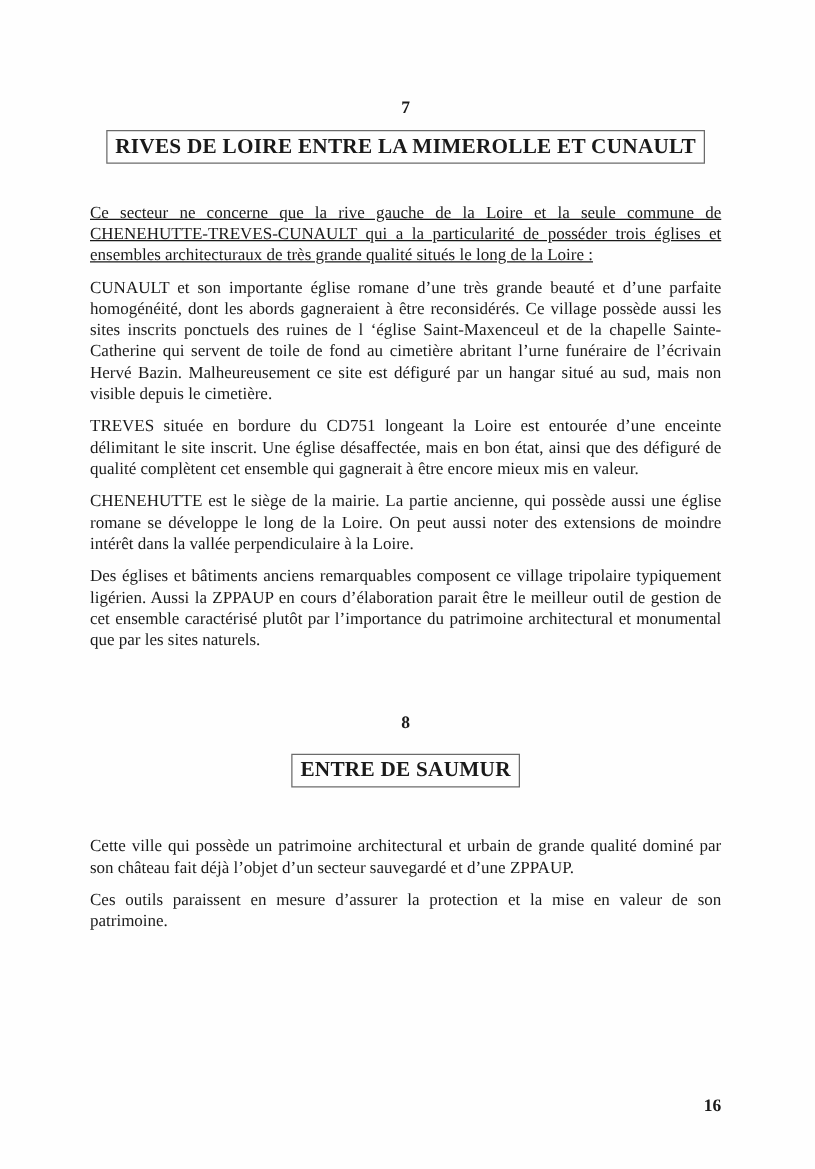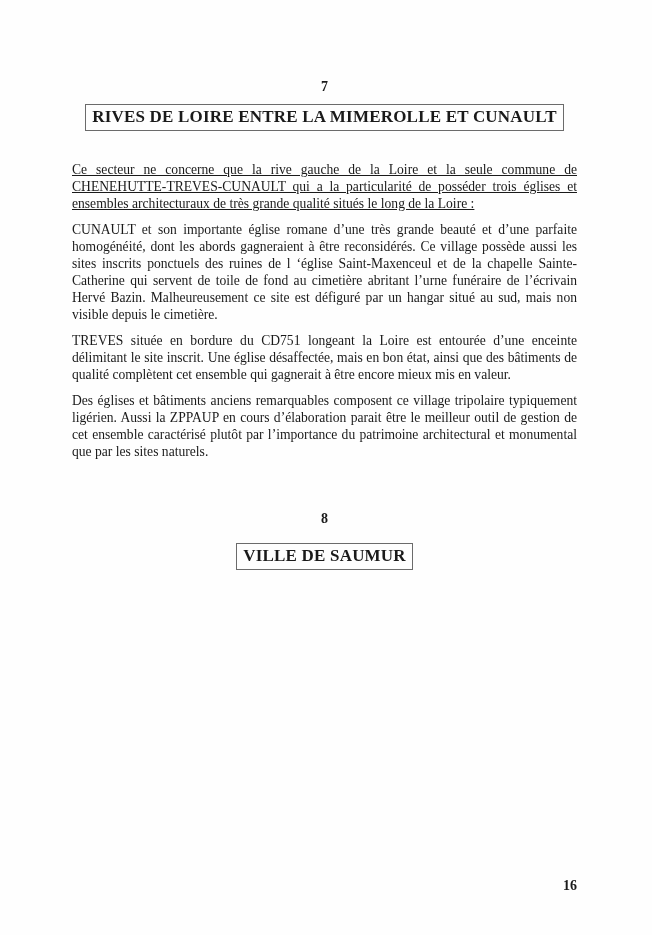--- a/index.html
+++ b/index.html
@@ -72,29 +72,32 @@
     <div class="section-number num-1">7</div>
 
     <div class="title-wrap t1">
       <span class="section-title">RIVES DE LOIRE ENTRE LA MIMEROLLE ET CUNAULT</span>
     </div>
 
     <p class="body first-after-title">Ce secteur ne concerne que la rive gauche de la Loire et la seule commune de CHENEHUTTE-TREVES-CUNAULT qui a la particularité de posséder trois églises et ensembles architecturaux de très grande qualité situés le long de la Loire :</p>
 
     <p class="body">CUNAULT et son importante église romane d’une très grande beauté et d’une parfaite homogénéité, dont les abords gagneraient à être reconsidérés. Ce village possède aussi les sites inscrits ponctuels des ruines de l ‘église Saint-Maxenceul et de la chapelle Sainte-Catherine qui servent de toile de fond au cimetière abritant l’urne funéraire de l’écrivain Hervé Bazin. Malheureusement ce site est défiguré par un hangar situé au sud, mais non visible depuis le cimetière.</p>
 
-    <p class="body">TREVES située en bordure du CD751 longeant la Loire est entourée d’une enceinte délimitant le site inscrit. Une église désaffectée, mais en bon état, ainsi que des bâtiments de qualité complètent cet ensemble qui gagnerait à être encore mieux mis en valeur.</p>
+    <p class="body">TREVES située en bordure du CD751 longeant la Loire est entourée d’une enceinte délimitant le site inscrit. Une église désaffectée, mais en bon état, ainsi que des défiguré de qualité complètent cet ensemble qui gagnerait à être encore mieux mis en valeur.</p>
 
+    <p class="body">CHENEHUTTE est le siège de la mairie. La partie ancienne, qui possède aussi une église romane se développe le long de la Loire. On peut aussi noter des extensions de moindre intérêt dans la vallée perpendiculaire à la Loire.</p>
 
     <p class="body bold">Des églises et bâtiments anciens remarquables composent ce village tripolaire typiquement ligérien. Aussi la ZPPAUP en cours d’élaboration parait être le meilleur outil de gestion de cet ensemble caractérisé plutôt par l’importance du patrimoine architectural et monumental que par les sites naturels.</p>
 
     <div class="section-number num-2">8</div>
 
     <div class="title-wrap t2">
-      <span class="section-title">VILLE DE SAUMUR</span>
+      <span class="section-title">ENTRE DE SAUMUR</span>
     </div>
 
+    <p class="body first-after-title-2">Cette ville qui possède un patrimoine architectural et urbain de grande qualité dominé par son château fait déjà l’objet d’un secteur sauvegardé et d’une ZPPAUP.</p>
 
+    <p class="body bold mt7">Ces outils paraissent en mesure d’assurer la protection et la mise en valeur de son patrimoine.</p>
 
   </div>
 
   <div class="footer-page-number">16</div>
 </div>
 
 </body></html>

